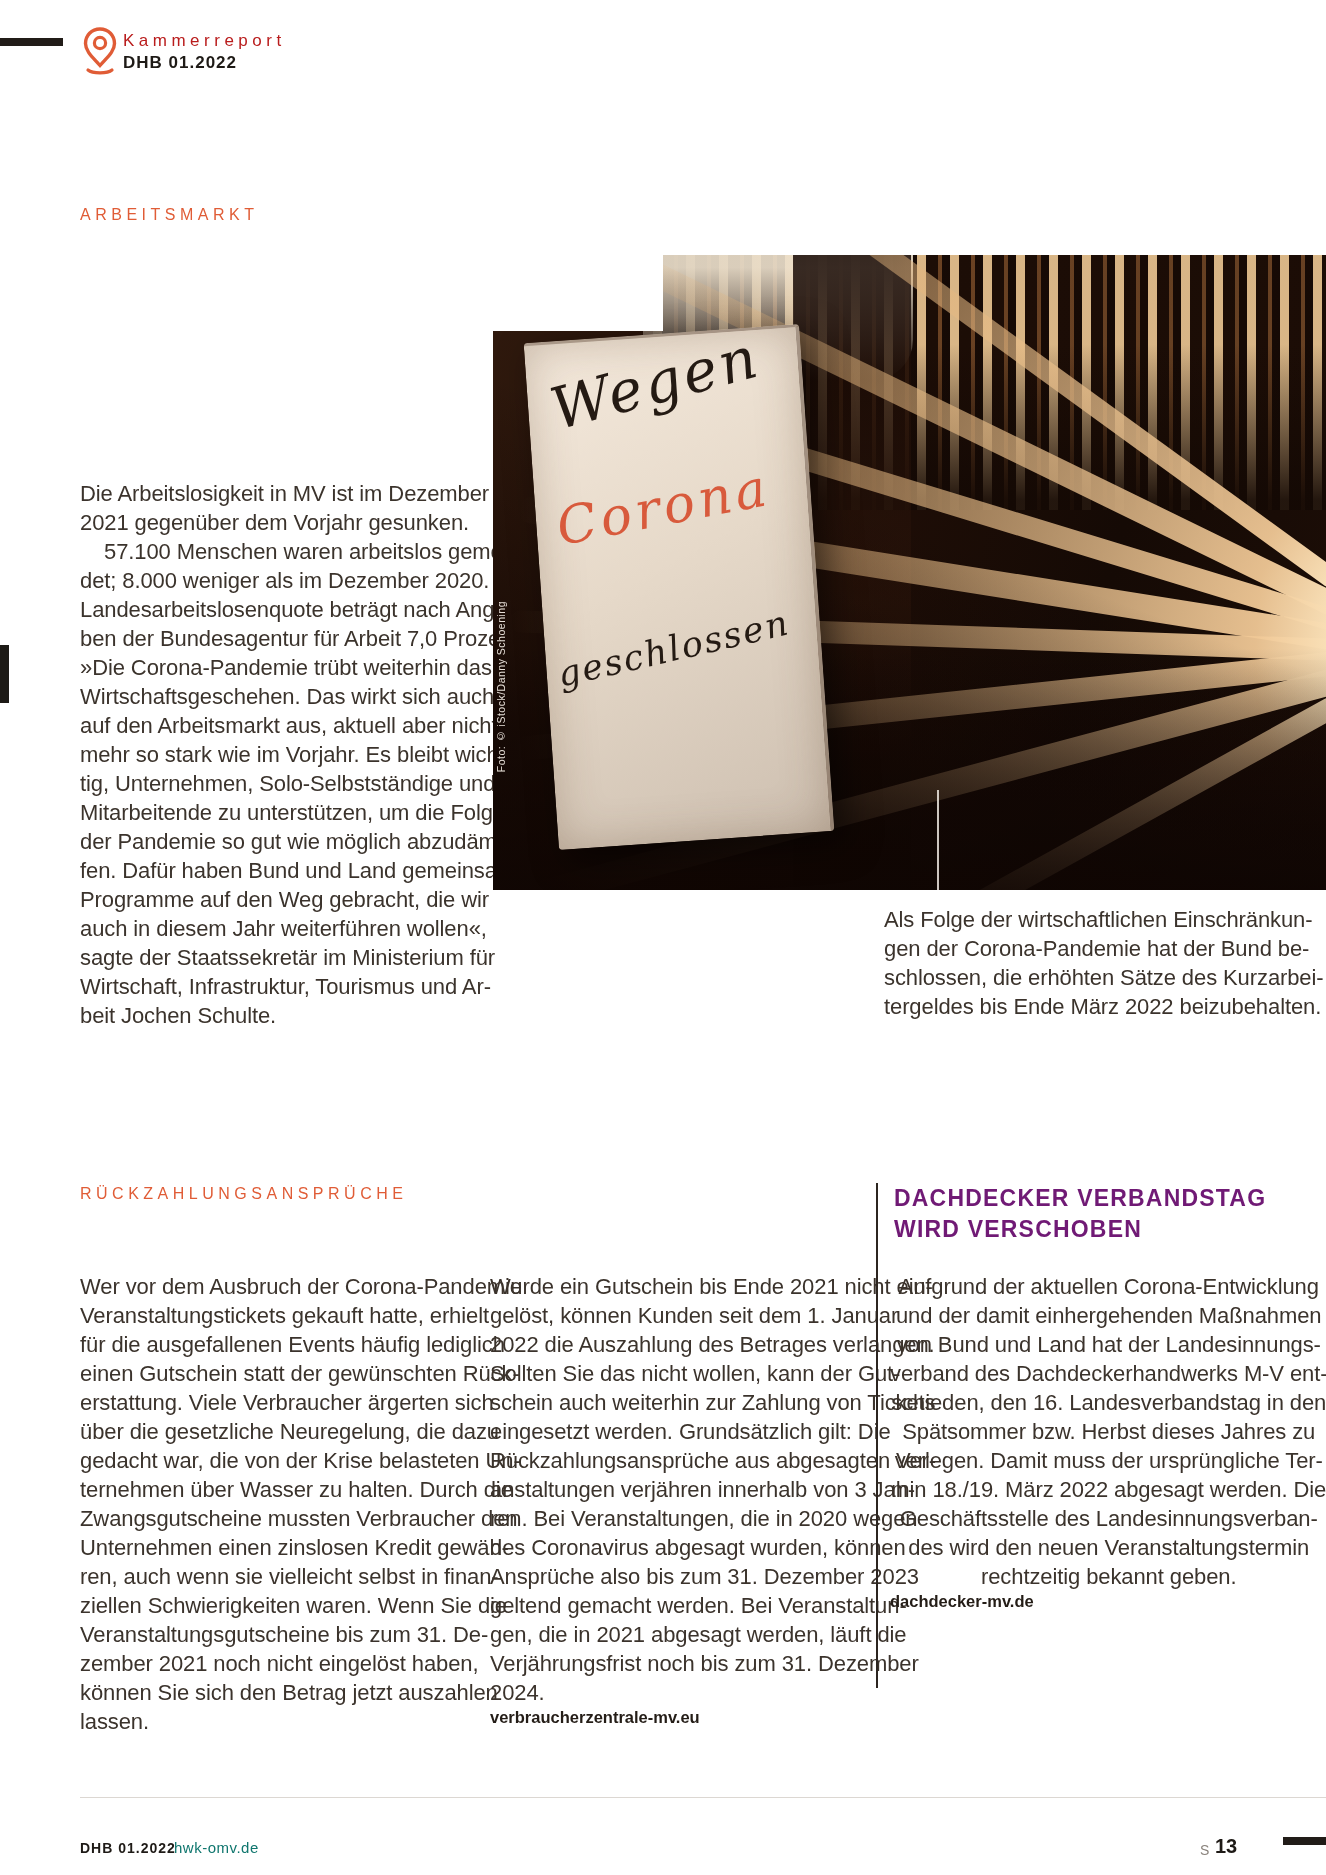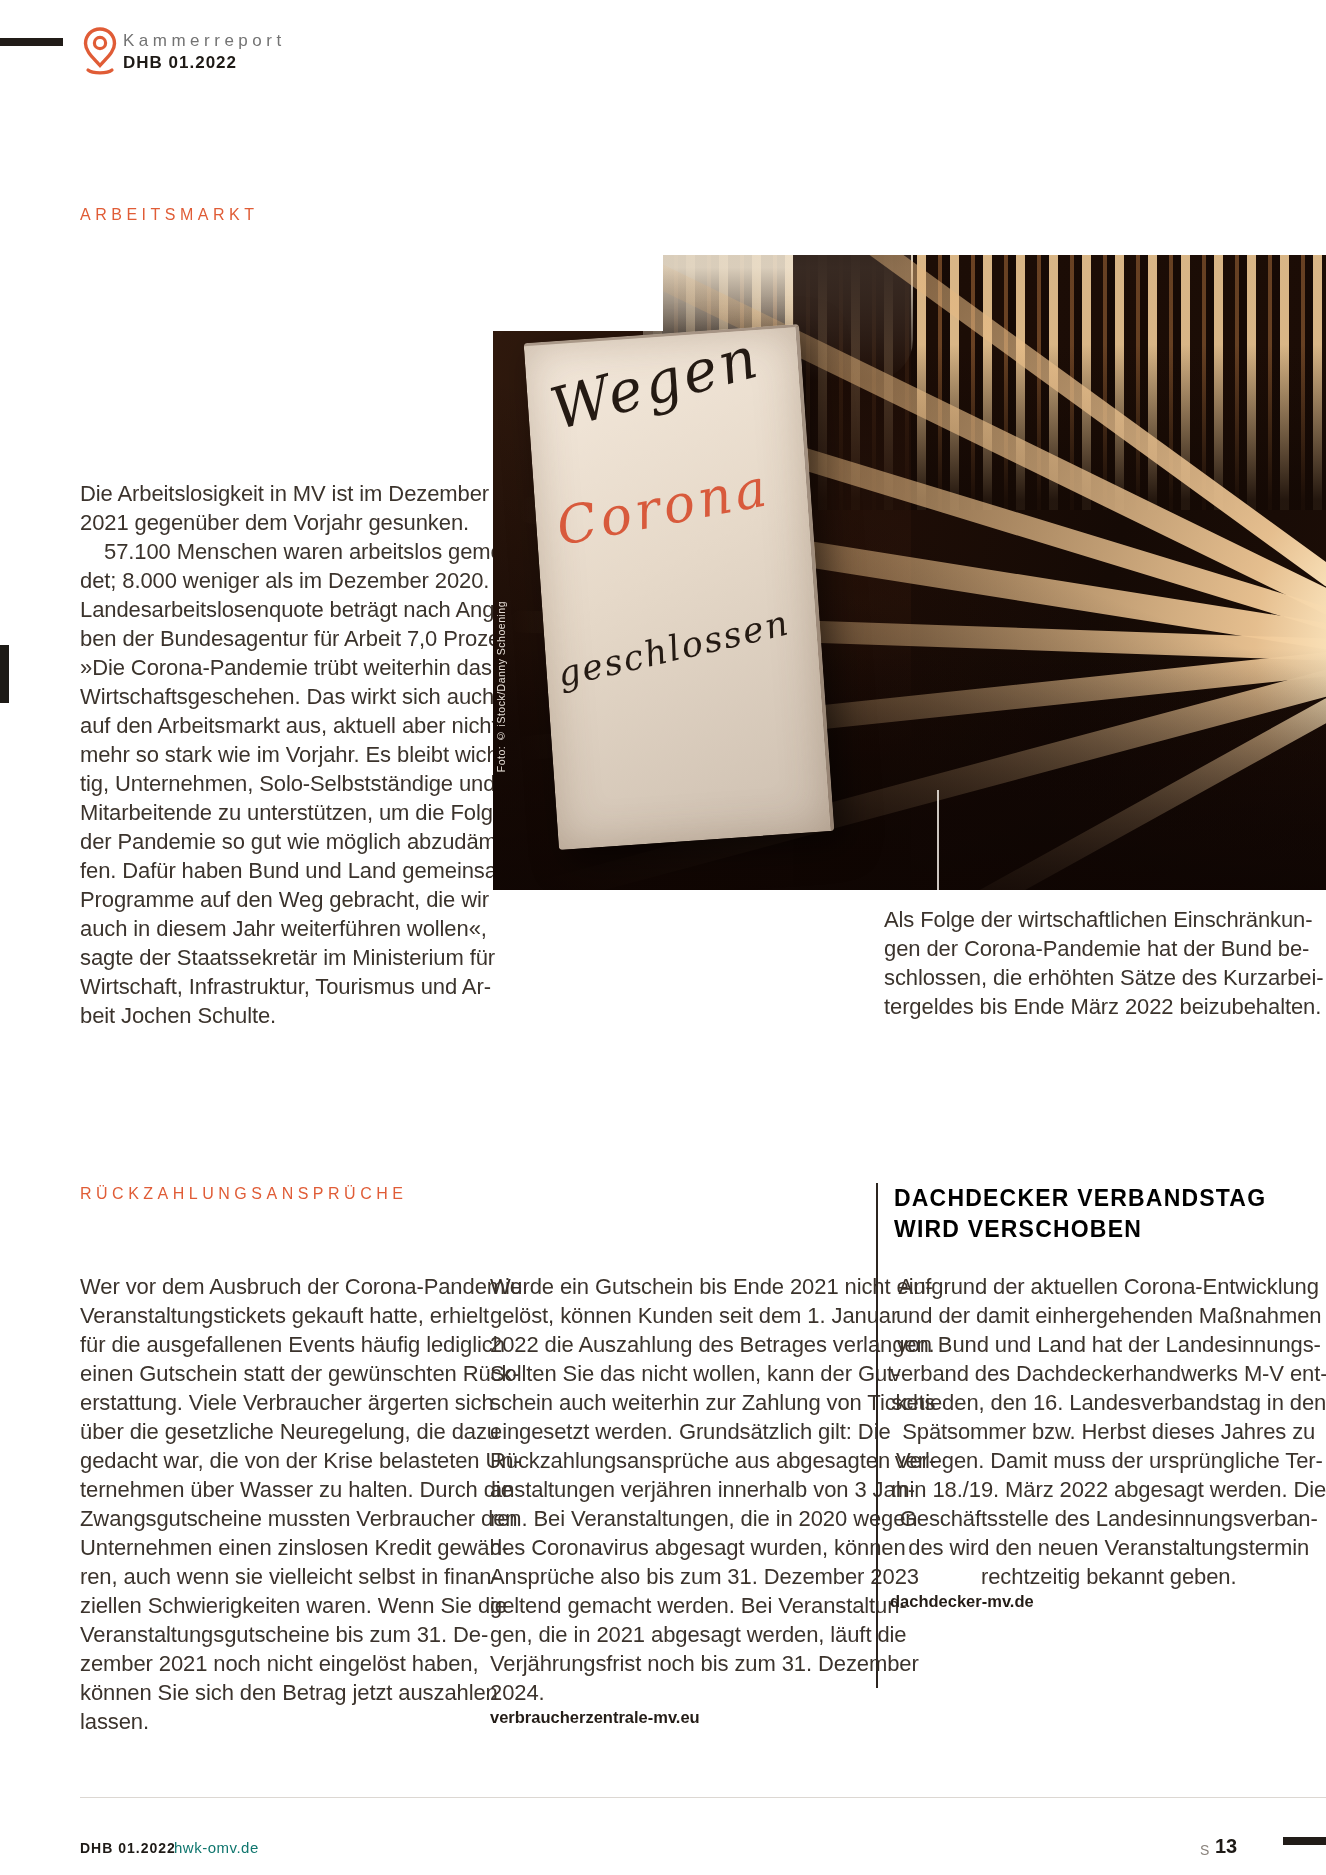--- a/index.html
+++ b/index.html
@@ -4,21 +4,21 @@
 <style>
   html,body{margin:0;padding:0;background:#888;}
   .page{
     position:relative;width:1326px;height:1875px;margin:0 auto;
     background:#ffffff;overflow:hidden;
     font-family:"Liberation Sans",sans-serif;color:#3b332c;
   }
   .abs{position:absolute;}
   
   .top-mark{left:0;top:38px;width:63px;height:8px;background:#211c18;}
-  .brand-name{left:123px;top:31px;font-size:17px;letter-spacing:4.5px;color:#737373;}
+  .brand-name{left:123px;top:31px;font-size:17px;letter-spacing:4.5px;color:#b91c1c;}
   .brand-issue{left:123px;top:53px;font-size:17px;font-weight:bold;letter-spacing:1px;color:#1e1a16;}
   
   .kicker{font-size:16px;letter-spacing:4.5px;color:#e05c36;font-weight:400;}
   .a1-kicker{left:80px;top:206px;}
   .a1-title{left:77px;top:232px;font-size:40px;line-height:47px;font-weight:600;
     letter-spacing:2.5px;color:#2c2520;white-space:pre-line;z-index:3;}
   .bodycol{font-size:22px;line-height:29px;white-space:pre;letter-spacing:-0.1px;color:#3b332c;}
   .a1-body{left:80px;top:479px;}
   .cap-left{left:493px;top:905px;}
   .cap-right{left:884px;top:905px;}
@@ -49,21 +49,21 @@
     box-shadow:inset 0 0 45px rgba(90,60,35,.28), 10px 12px 34px rgba(0,0,0,.5);}
   .signtxt{position:absolute;font-family:"DejaVu Serif",serif;font-style:italic;}
   .sg1{left:22px;top:12px;font-size:58px;color:#241a13;transform:rotate(-11deg);letter-spacing:3px;}
   .sg2{left:20px;top:140px;font-size:52px;color:#d85a3c;transform:rotate(-7deg);letter-spacing:4px;}
   .sg3{left:10px;top:292px;font-size:35px;color:#241a13;transform:rotate(-9deg);letter-spacing:2px;}
   .credit{left:2px;bottom:118px;writing-mode:vertical-rl;transform:rotate(180deg);
     font-size:10.5px;color:#f2ebe3;letter-spacing:.5px;opacity:.95;}
   .notch{left:0;top:0;width:170px;height:76px;background:#ffffff;}
   
   .a2-kicker{left:80px;top:1185px;}
-  .sec-title{font-size:23px;font-weight:bold;letter-spacing:1.2px;color:#000000;line-height:29px;}
+  .sec-title{font-size:23px;font-weight:bold;letter-spacing:1.2px;color:#701a75;line-height:29px;}
   .a2-title{left:80px;top:1210px;}
   .a2-col1{left:80px;top:1272px;}
   .a2-col2{left:490px;top:1272px;}
   .boldlink{font-size:16.5px;font-weight:bold;color:#241d17;letter-spacing:0;}
   .a2-link{left:490px;top:1708px;}
   .vdivider{left:876px;top:1183px;width:2px;height:505px;background:#2c2520;}
   .a3-title{left:894px;top:1183px;white-space:pre-line;line-height:31px;}
   .a3-body{left:890px;top:1272px;text-align:center;}
   .a3-link{left:890px;top:1592px;}
   

